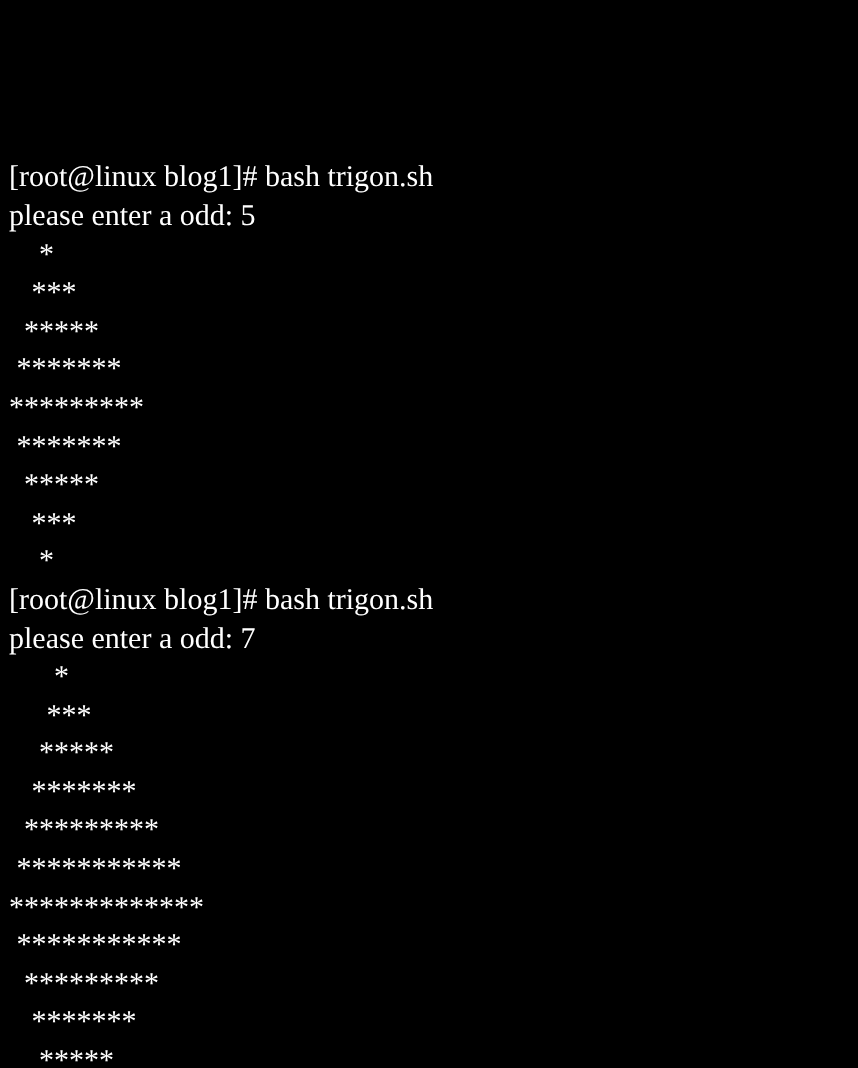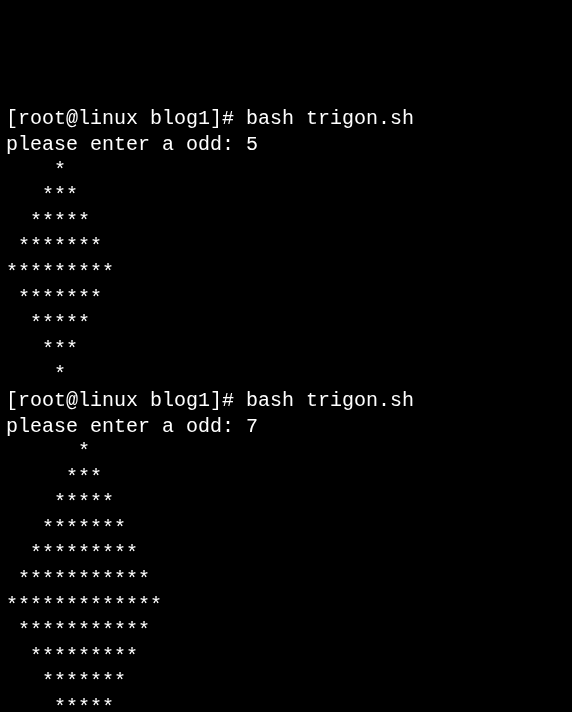--- a/index.html
+++ b/index.html
@@ -14,20 +14,21 @@
       font-size: 20px;
       line-height: 1.28;
       padding: 4px 6px;
       width: 572px;
       height: 712px;
       overflow: hidden;
       white-space: pre;
     }
     .line {
       white-space: pre;
+      font-family: Liberation Serif, serif;
     }
   </style>
 </head>
 <body>
 
 
 
 <div id="terminal-container"><div class="line">[root@linux blog1]# bash trigon.sh</div><div class="line">please enter a odd: 5</div><div class="line">    *</div><div class="line">   ***</div><div class="line">  *****</div><div class="line"> *******</div><div class="line">*********</div><div class="line"> *******</div><div class="line">  *****</div><div class="line">   ***</div><div class="line">    *</div><div class="line">[root@linux blog1]# bash trigon.sh</div><div class="line">please enter a odd: 7</div><div class="line">      *</div><div class="line">     ***</div><div class="line">    *****</div><div class="line">   *******</div><div class="line">  *********</div><div class="line"> ***********</div><div class="line">*************</div><div class="line"> ***********</div><div class="line">  *********</div><div class="line">   *******</div><div class="line">    *****</div></div>
 
 

